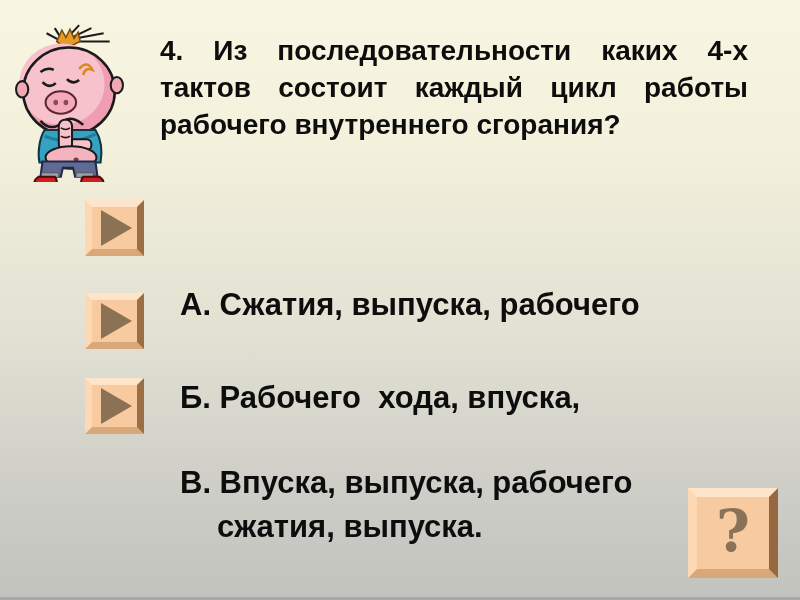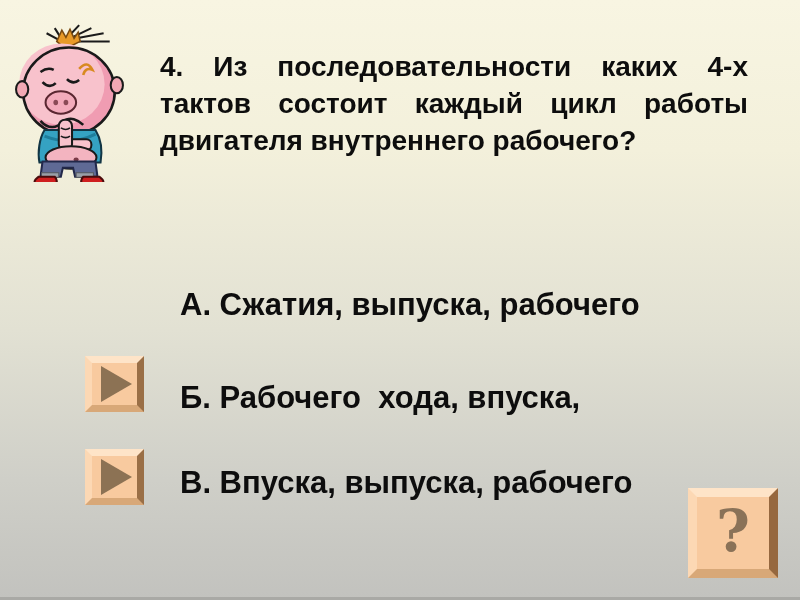--- a/index.html
+++ b/index.html
@@ -6,26 +6,26 @@
   .slide{
     position:relative;width:800px;height:600px;overflow:hidden;
     background:linear-gradient(180deg,#f8f5e2 0%,#f3f0db 25%,#e2e1d3 55%,#cfcfc8 80%,#c2c2be 100%);
     font-family:"Liberation Sans","DejaVu Sans",sans-serif;
   }
   .slide::after{content:"";position:absolute;left:0;right:0;bottom:0;height:3px;background:#a9a9a5;}
   
   .mascot{position:absolute;left:14px;top:24px;width:112px;height:158px;}
   
   .title{
-    position:absolute;left:160px;top:48px;width:588px;
+    position:absolute;left:160px;top:32px;width:588px;
     font-weight:bold;font-size:28px;line-height:37px;color:#0d0d0d;
   }
   .title .just{text-align:justify;text-align-last:justify;}
   
-  .option{position:absolute;left:85px;display:flex;align-items:flex-end;}
+  .option{position:absolute;left:85px;display:flex;align-items:flex-start;}
   .btn3d{
     box-sizing:border-box;width:59px;height:56px;flex:0 0 59px;
     background:#f8ca9f;
     border-top:7px solid #fee4c8;border-left:7px solid #fcd8b4;
     border-right:7px solid #9a6f46;border-bottom:7px solid #d8a878;
     display:flex;align-items:center;justify-content:center;cursor:pointer;
   }
   .tri{width:0;height:0;border-left:31px solid #8c7254;border-top:18px solid transparent;border-bottom:18px solid transparent;margin-left:4px;}
   .opt-text{
     margin-left:36px;margin-top:-3px;
@@ -94,38 +94,39 @@
     <rect x="27" y="146" width="17" height="4.5" fill="#9aa0a8" stroke="#55585e" stroke-width="1"></rect>
     <rect x="61" y="146" width="17" height="4.5" fill="#9aa0a8" stroke="#55585e" stroke-width="1"></rect>
 
     <path d="M24,150 q-7,5 -1,8 l17,0 q4,-4 0,-8 Z" fill="#cf1f1f" stroke="#4a0c0c" stroke-width="2"></path>
     <path d="M84,150 q7,5 1,8 l-17,0 q-4,-4 0,-8 Z" fill="#cf1f1f" stroke="#4a0c0c" stroke-width="2"></path>
   </svg>
 
   <div class="title">
     <div class="just">4. Из последовательности каких 4-х</div>
     <div class="just">тактов состоит каждый цикл работы</div>
-    <div>двигателя внутреннего рабочего?</div>
+    <div>рабочего внутреннего сгорания?</div>
   </div>
 
   <div class="option" style="top:200px">
     <div class="btn3d">
       <span class="tri"></span>
     </div>
     <div class="opt-text">
       <div>А. Сжатия, выпуска, рабочего</div>
     </div>
   </div>
 
   <div class="option" style="top:293px">
     <div class="btn3d">
       <span class="tri"></span>
     </div>
     <div class="opt-text">
       <div>Б. Рабочего  хода, впуска,</div>
+      <div class="l2">сжатия, выпуска.</div>
     </div>
   </div>
 
   <div class="option" style="top:378px">
     <div class="btn3d">
       <span class="tri"></span>
     </div>
     <div class="opt-text">
       <div>В. Впуска, выпуска, рабочего</div>
       <div class="l2">хода, выпуска.</div>

